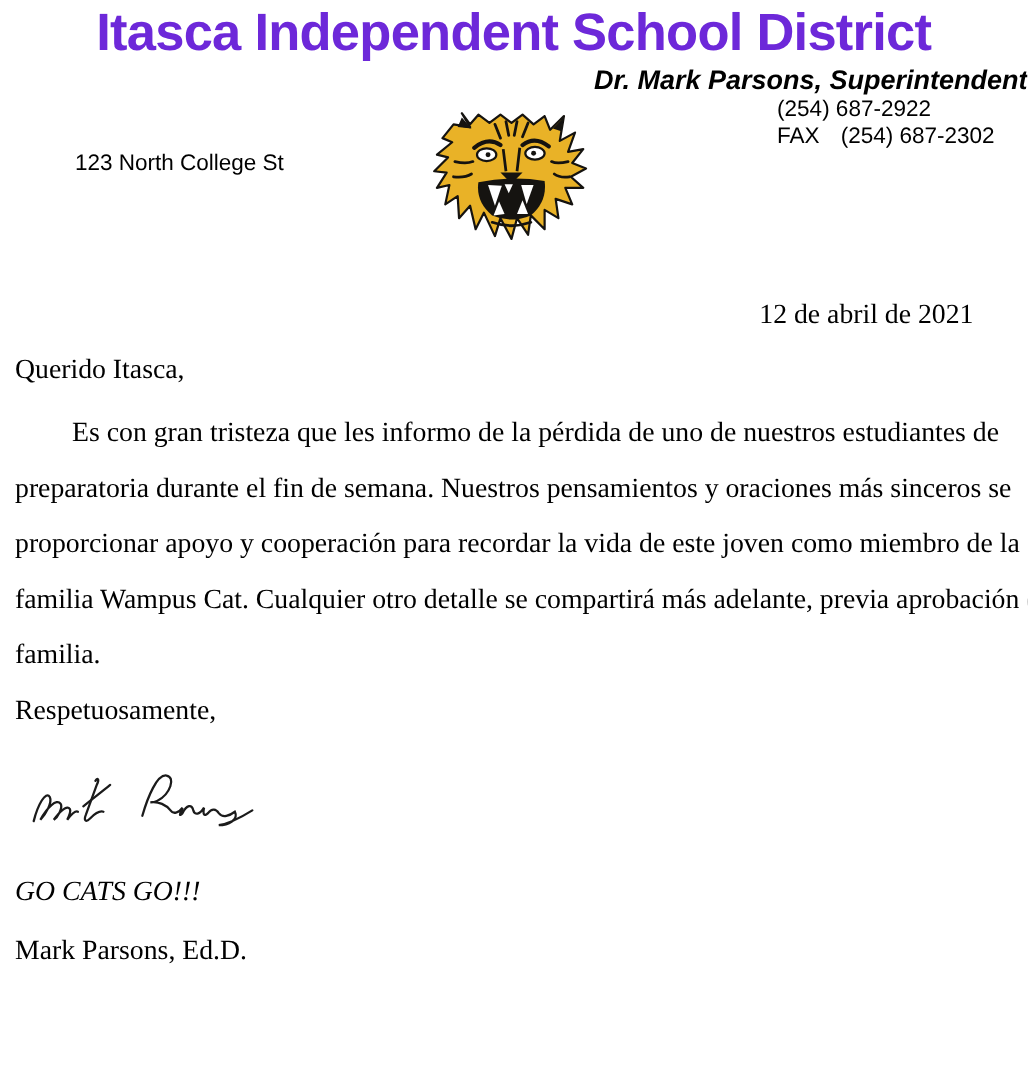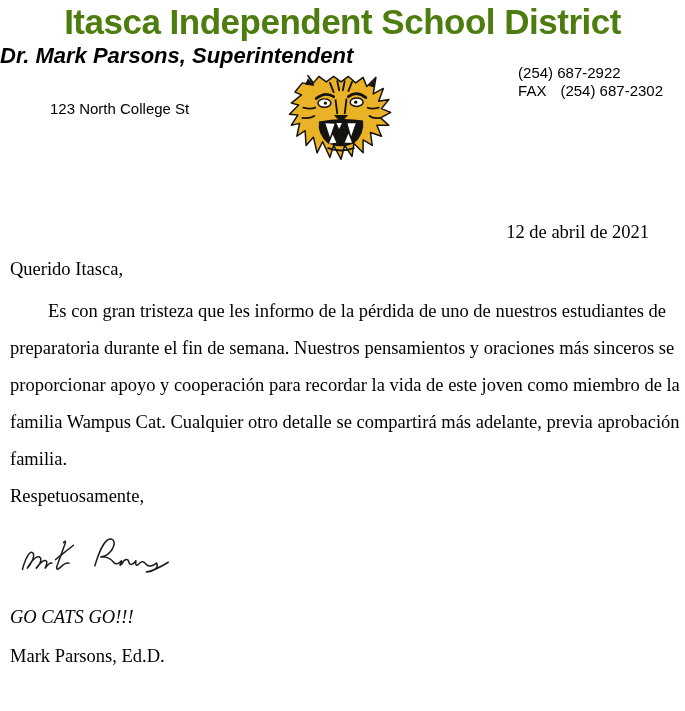--- a/index.html
+++ b/index.html
@@ -15,30 +15,30 @@
   }
   
   .letterhead { position: relative; height: 162px; }
   .lh-title {
     position: absolute; top: 2px; left: 0; right: 0;
     text-align: center;
     font-family: "Liberation Sans", sans-serif;
     font-weight: bold;
     font-size: 35px;
     letter-spacing: -0.5px;
-    color: #4d7c0f;
+    color: #6d28d9;
     white-space: nowrap;
   }
   .lh-subtitle {
-    position: absolute; top: 43px; left: 0; right: 16px;
-    text-align: left;
+    position: absolute; top: 43px; left: 0; right: 0;
+    text-align: right;
     font-family: "Liberation Sans", sans-serif;
     font-weight: bold;
     font-style: italic;
-    font-size: 22px;
+    font-size: 18px;
     white-space: nowrap;
   }
   .lh-address {
     position: absolute; top: 64px; left: 50px;
     font-family: "Liberation Sans", sans-serif;
     font-size: 15px;
     line-height: 18px;
     white-space: pre;
   }
   .lh-phones {
@@ -47,21 +47,21 @@
     font-size: 15px;
     line-height: 18px;
     text-align: left;
     white-space: nowrap;
   }
   .fax-label { display: inline-block; margin-right: 14px; }
   .lh-logo { position: absolute; top: 70px; left: 284px; width: 114px; height: 92px; }
   
   .letter { padding: 0 24px 0 10px; }
   .line { line-height: 37px; font-size: 18.5px; white-space: nowrap; }
-  .date-line { margin-top: 52px; text-align: right; padding-right: 12px; }
+  .date-line { margin-top: 30px; text-align: right; padding-right: 12px; }
   .paragraph { margin-top: 5px; }
   .indent { padding-left: 38px; }
   .signature-wrap { height: 80px; padding: 14px 0 0 8px; }
   .signer-line { margin-top: 2px; }
   .slogan-line { font-style: italic; margin-top: 4px; }
 </style>
 </head>
 <body>
 
 <div class="page">

